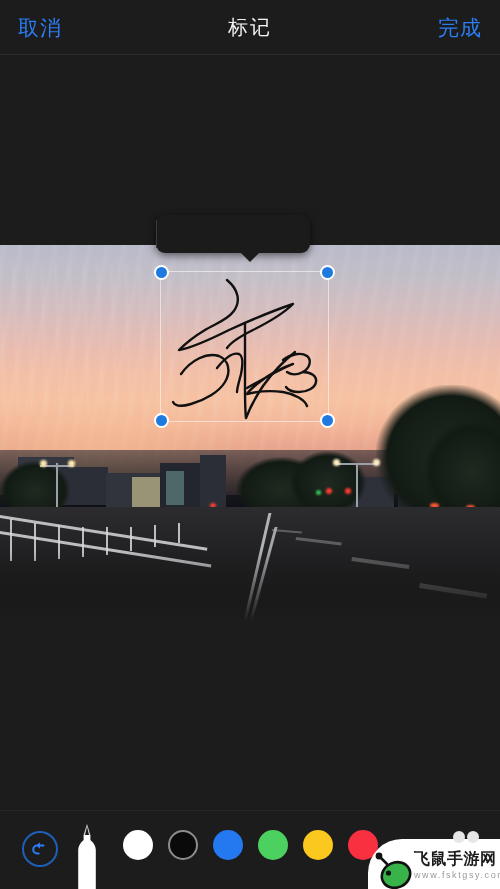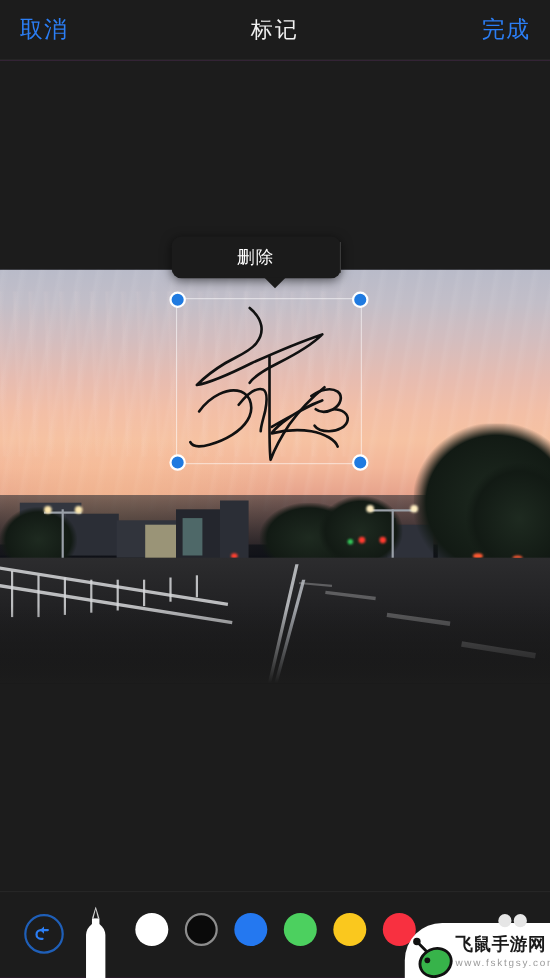--- a/index.html
+++ b/index.html
@@ -5,21 +5,21 @@
   * { box-sizing: border-box; margin: 0; padding: 0; }
   html, body {
     width: 500px; height: 889px;
     background: #000;
     font-family: "Liberation Sans", "DejaVu Sans", sans-serif;
     overflow: hidden;
   }
   #app {
     position: relative;
     width: 500px; height: 889px;
-    background: #a21caf;
+    background: #0c4a6e;
     overflow: hidden;
   }
 
   
   .topbar {
     position: absolute; top: 0; left: 0;
     width: 500px; height: 55px;
     background: #1c1c1c;
     display: flex; align-items: center; justify-content: space-between;
     padding: 0 18px;
@@ -305,21 +305,20 @@
       <div class="rail" style="left:82px;  top:282px; width:2px; height:30px;"></div>
       <div class="rail" style="left:106px; top:282px; width:2px; height:28px;"></div>
       <div class="rail" style="left:130px; top:282px; width:2px; height:24px;"></div>
       <div class="rail" style="left:154px; top:280px; width:2px; height:22px;"></div>
       <div class="rail" style="left:178px; top:278px; width:2px; height:20px;"></div>
 
       <div class="photo-fade"></div>
     </div>
 
     <div class="ctx-menu">
-      <div class="ctx-item">删除</div>
       <div class="ctx-div"></div>
       <div class="ctx-tail"></div>
     </div>
 
     <div class="sel-box">
       <svg class="sig-svg" width="178" height="160" viewBox="0 0 178 160" fill="none">
         <g stroke="#111111" stroke-width="2.4" stroke-linecap="round" stroke-linejoin="round" fill="none">
           <path d="M70 12 C 82 22, 84 34, 76 44 C 70 52, 58 56, 48 62
                    C 38 68, 30 74, 22 82
                    C 34 80, 52 72, 72 62

